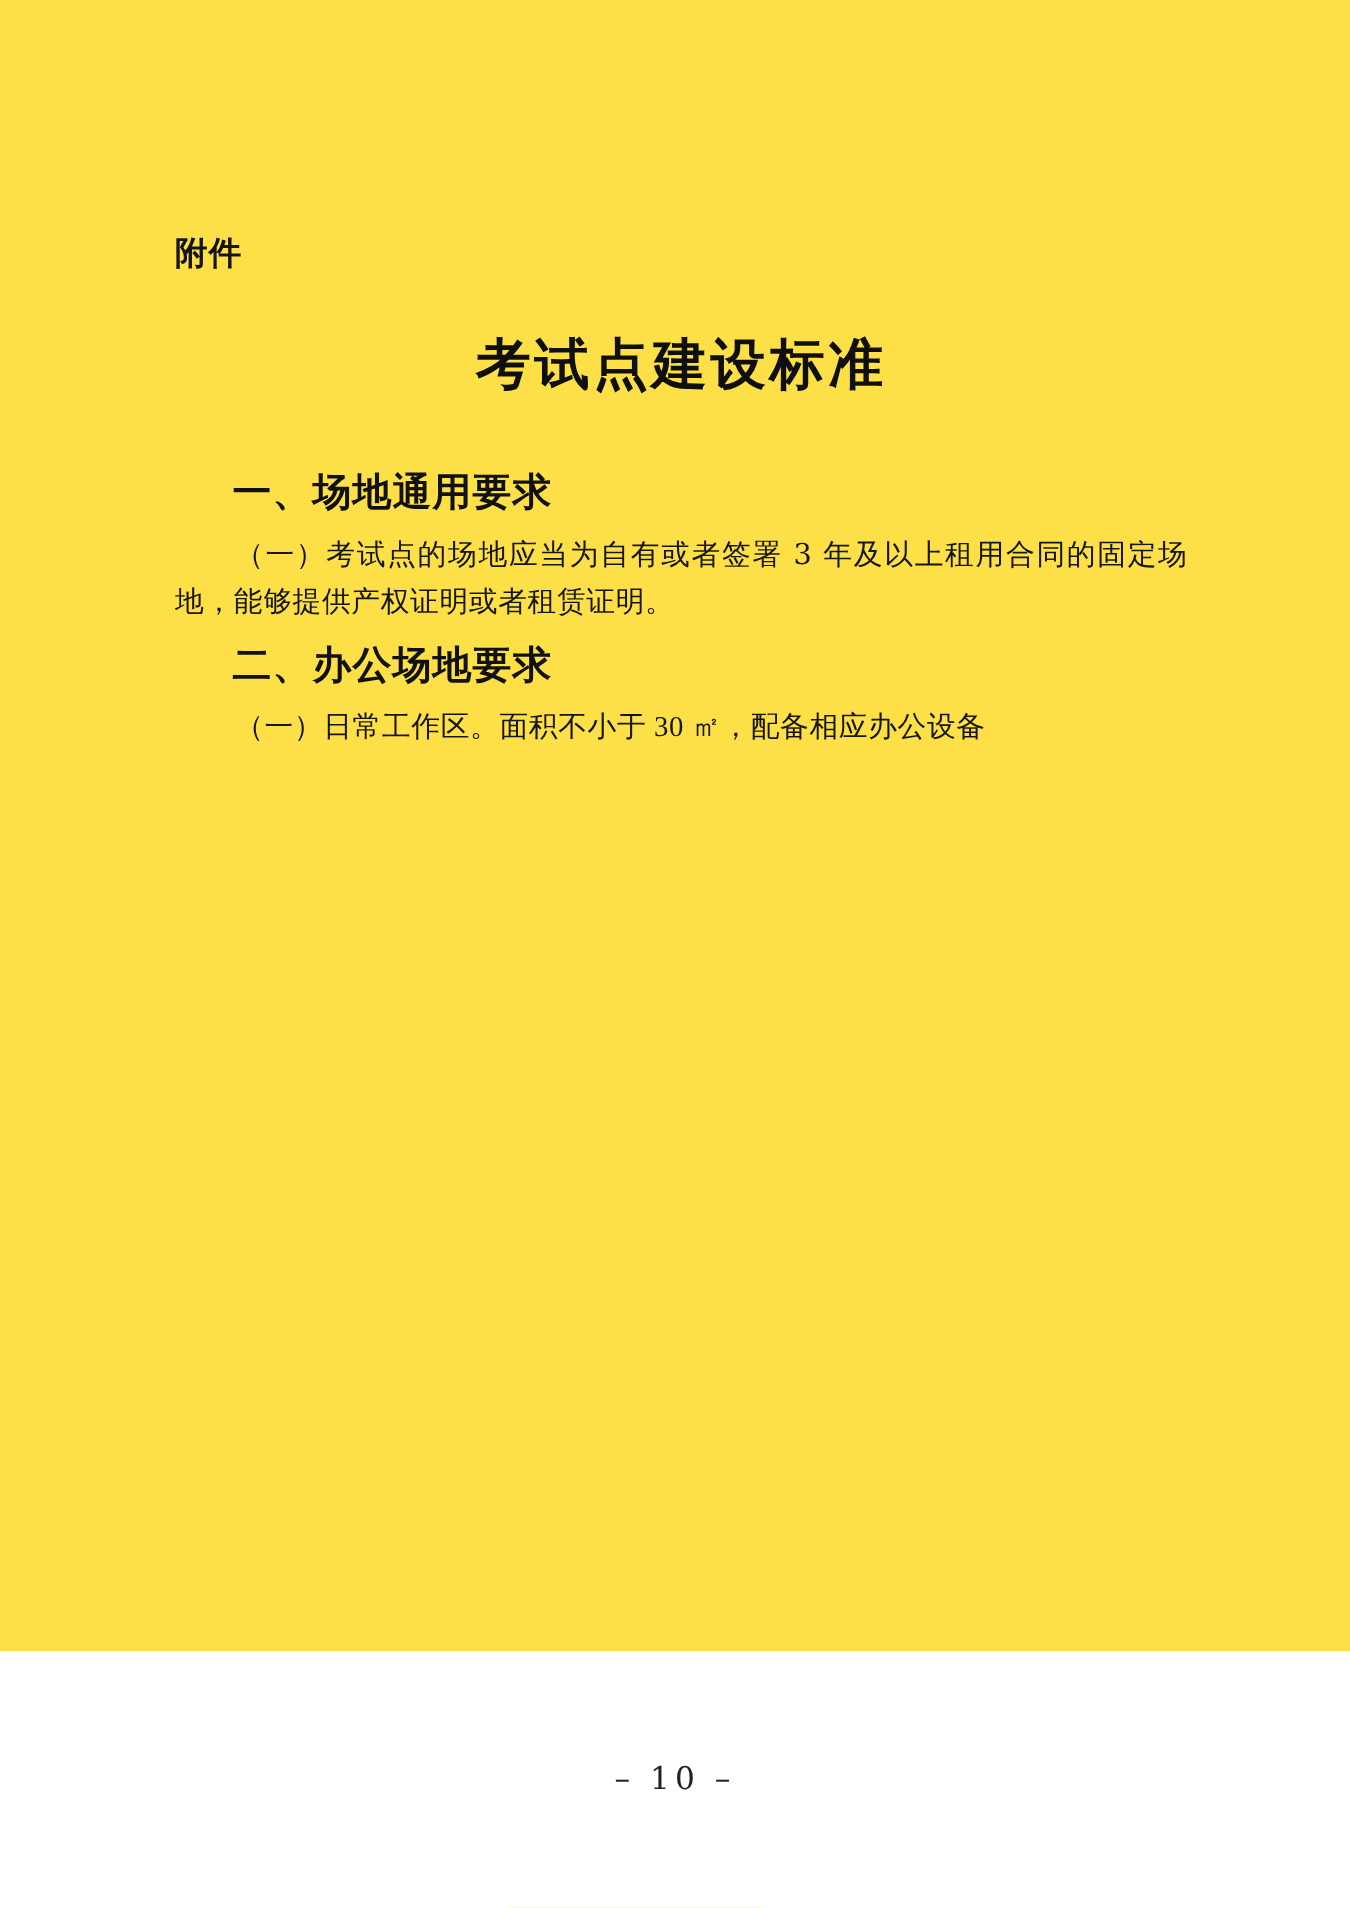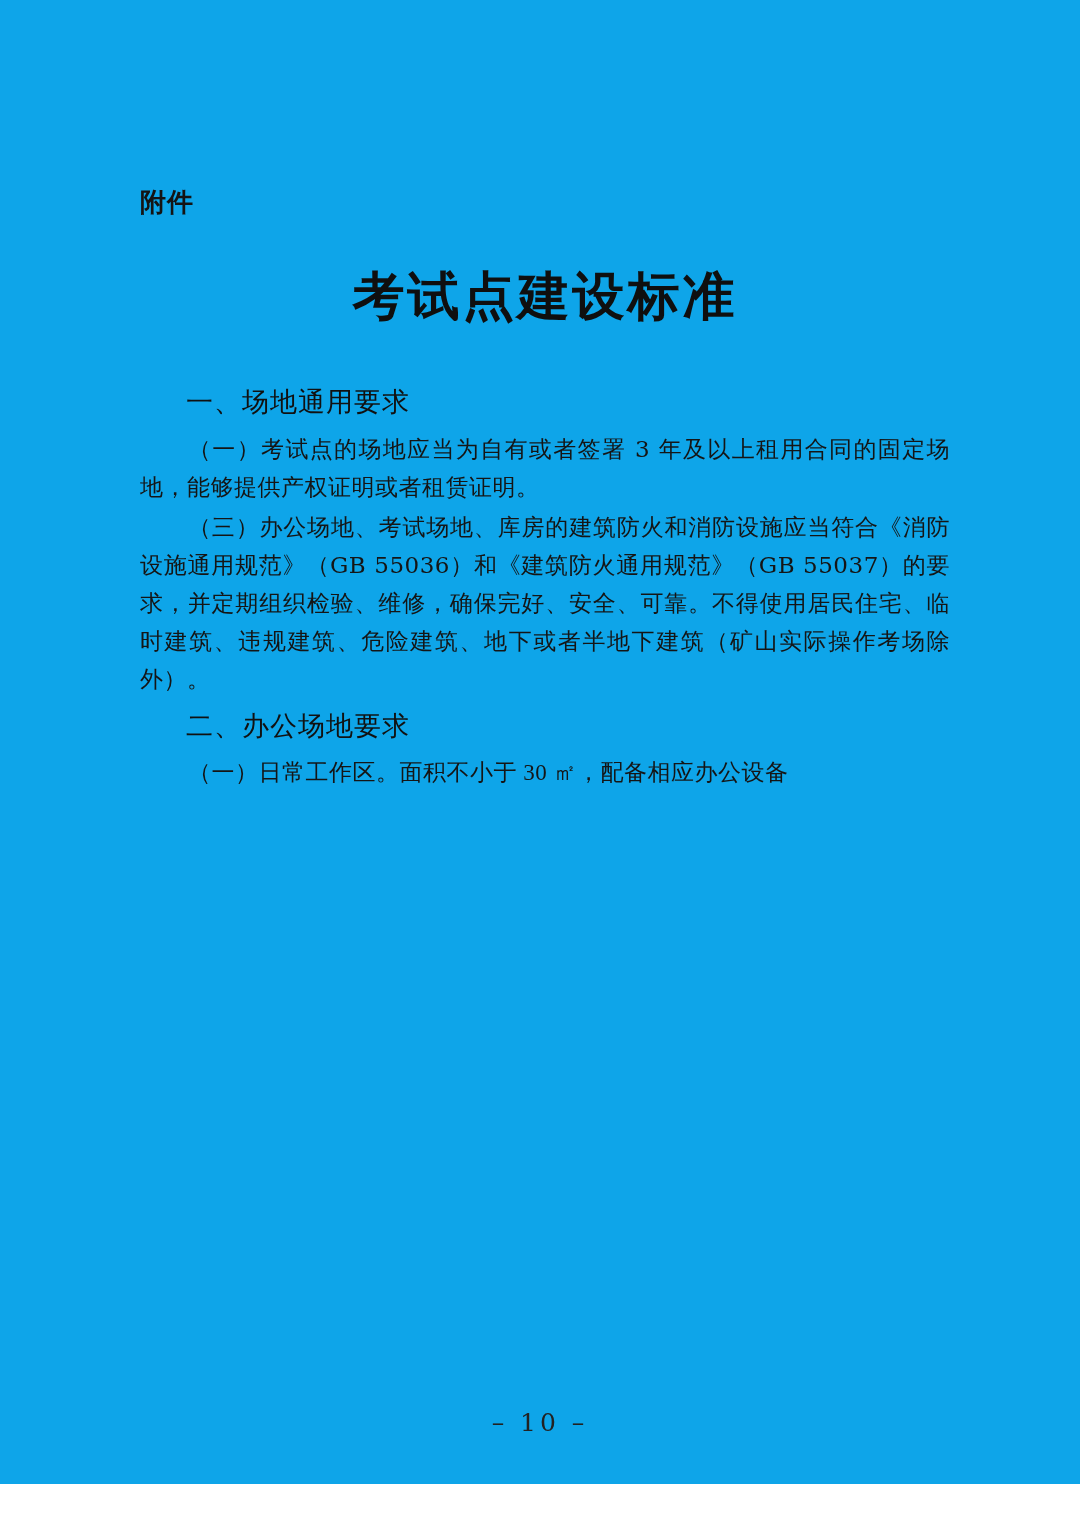--- a/index.html
+++ b/index.html
@@ -13,50 +13,50 @@
     position: relative;
     font-family: "DejaVu Serif", "Liberation Serif", serif;
     color: #1a1a1a;
     overflow: hidden;
   }
   .page {
     position: absolute;
     left: 0;
     top: 0;
     width: 1080px;
-    height: 1484px;
-    background: #0ea5e9;
+    height: 1321px;
+    background: #fde047;
   }
   .content {
     position: absolute;
     left: 140px;
     top: 185px;
     width: 810px;
   }
   .attachment-label {
     font-family: "DejaVu Sans", "Liberation Sans", sans-serif;
     font-size: 26px;
     font-weight: 600;
     letter-spacing: 1px;
     color: #141414;
     margin: 0 0 42px 0;
   }
   .doc-title {
     text-align: center;
     font-family: "DejaVu Sans", "Liberation Sans", sans-serif;
-    font-size: 52px;
+    font-size: 44px;
     font-weight: bold;
     letter-spacing: 3px;
     color: #0f0f0f;
     margin: 0 0 52px 0;
   }
   .section-heading {
     font-family: "DejaVu Sans", "Liberation Sans", sans-serif;
-    font-size: 27px;
-    font-weight: normal;
+    font-size: 31px;
+    font-weight: bold;
     letter-spacing: 1px;
     color: #111111;
     margin: 0 0 10px 0;
     text-indent: 46px;
   }
   .para {
     font-size: 23px;
     line-height: 38px;
     text-align: justify;
     text-justify: inter-ideograph;
@@ -90,21 +90,20 @@
 
     <p class="attachment-label">附件</p>
 
     <h1 class="doc-title">考试点建设标准</h1>
 
     <h2 class="section-heading">一、场地通用要求</h2>
 
     <p class="para">（一）考试点的场地应当为自有或者签署 3 年及以上租用合同的固定场地，能够提供产权证明或者租赁证明。</p>
 
 
-    <p class="para">（三）办公场地、考试场地、库房的建筑防火和消防设施应当符合《消防设施通用规范》（GB 55036）和《建筑防火通用规范》（GB 55037）的要求，并定期组织检验、维修，确保完好、安全、可靠。不得使用居民住宅、临时建筑、违规建筑、危险建筑、地下或者半地下建筑（矿山实际操作考场除外）。</p>
 
 
     <div class="spacer-sm"></div>
 
     <h2 class="section-heading">二、办公场地要求</h2>
 
 
     <p class="para tight">（一）日常工作区。面积不小于 30 ㎡，配备相应办公设备</p>
 
   </div>

